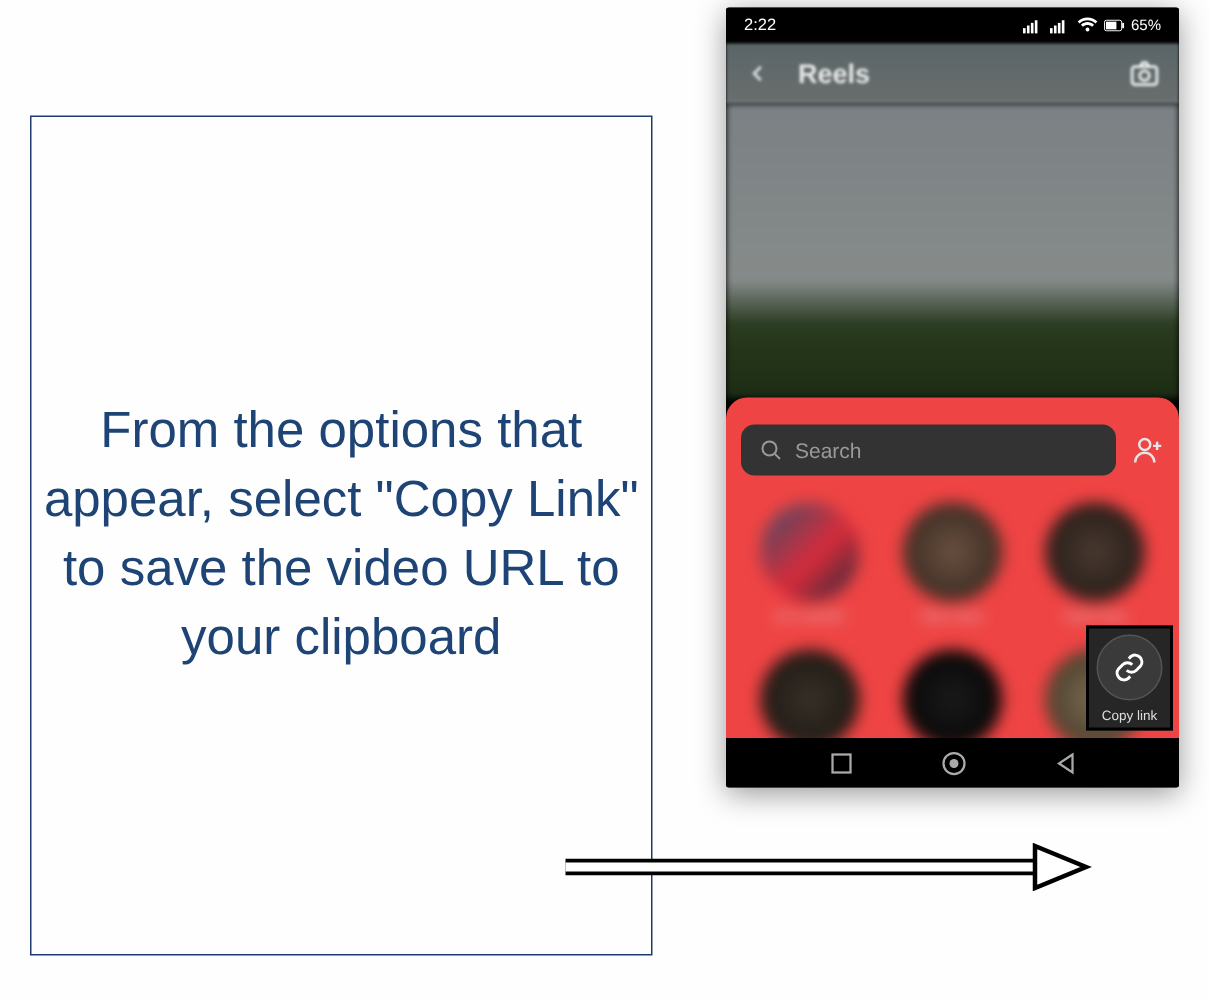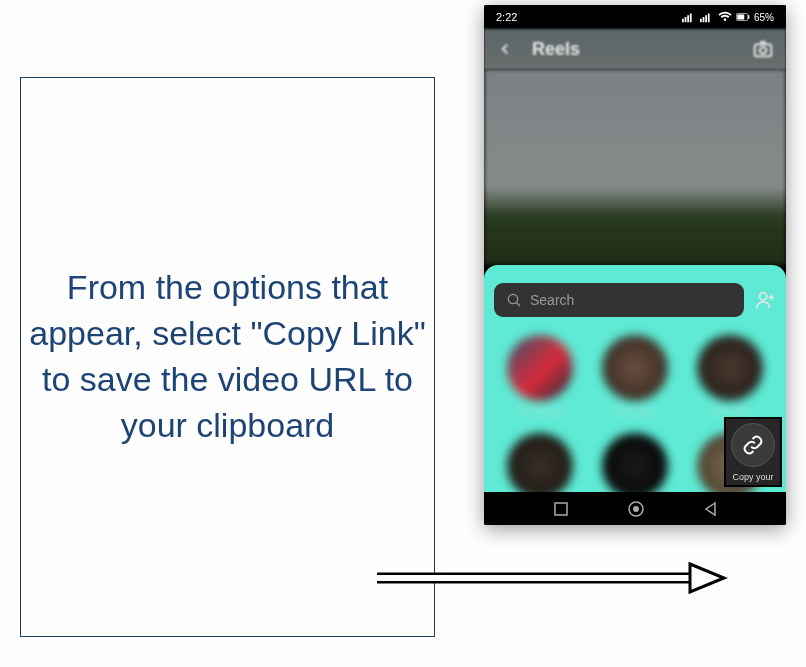--- a/index.html
+++ b/index.html
@@ -76,21 +76,21 @@
       bottom: 0;
       left: 0;
       right: 0;
       height: 50px;
       background: linear-gradient(180deg, transparent 0%, rgba(30,45,20,0.6) 30%, rgba(25,40,18,0.9) 100%);
     }
     .share-sheet {
       position: absolute;
       left: 0; right: 0; bottom: 33px;
       top: 260px;
-      background: #5eead4;
+      background: #ef4444;
       border-radius: 14px 14px 0 0;
       padding: 8px 10px 0;
       display: flex;
       flex-direction: column;
     }
     .grabber { width: 36px; height: 4px; background: #555; border-radius: 2px; margin: 0 auto 10px; }
     .search-row { display: flex; align-items: center; gap: 10px; margin-bottom: 12px; }
     .search-pill {
       flex: 1;
       height: 34px;
@@ -321,21 +321,21 @@
     </div>
   </div>
 
   <div class="highlighted-action">
     <div class="action-circle">
       <svg width="22" height="22" viewBox="0 0 24 24" fill="none" stroke="#fff" stroke-width="2.2">
           <path d="M10 14a5 5 0 007 0l3-3a5 5 0 00-7-7l-1.5 1.5"></path>
           <path d="M14 10a5 5 0 00-7 0l-3 3a5 5 0 007 7l1.5-1.5"></path>
         </svg>
     </div>
-    <span class="action-label">Copy your</span>
+    <span class="action-label">Copy link</span>
   </div>
 
   <div class="nav-bar">
     <svg class="nav-shape" width="16" height="16" viewBox="0 0 16 16">
         <rect x="2" y="2" width="12" height="12" fill="none" stroke="#aaa" stroke-width="1.5"></rect>
       </svg>
     <svg class="nav-shape" width="18" height="18" viewBox="0 0 18 18">
         <circle cx="9" cy="9" r="7" fill="none" stroke="#aaa" stroke-width="1.5"></circle>
         <circle cx="9" cy="9" r="3" fill="#aaa"></circle>
       </svg>

